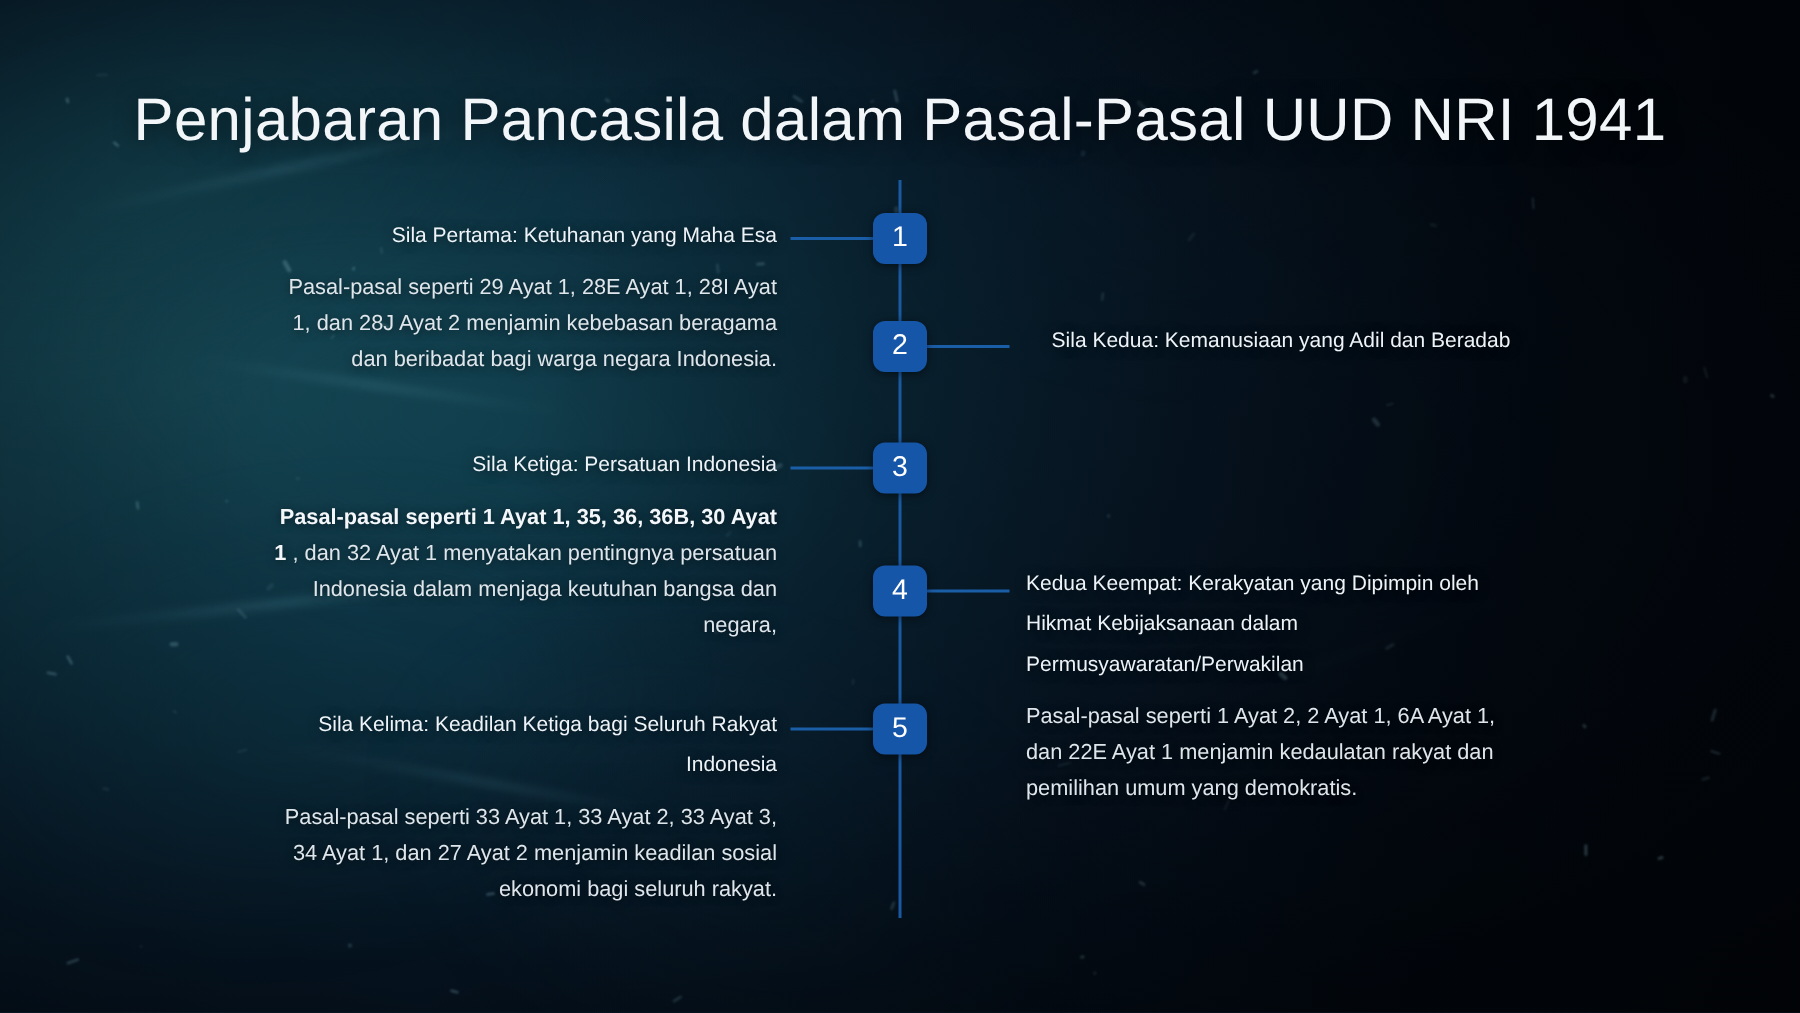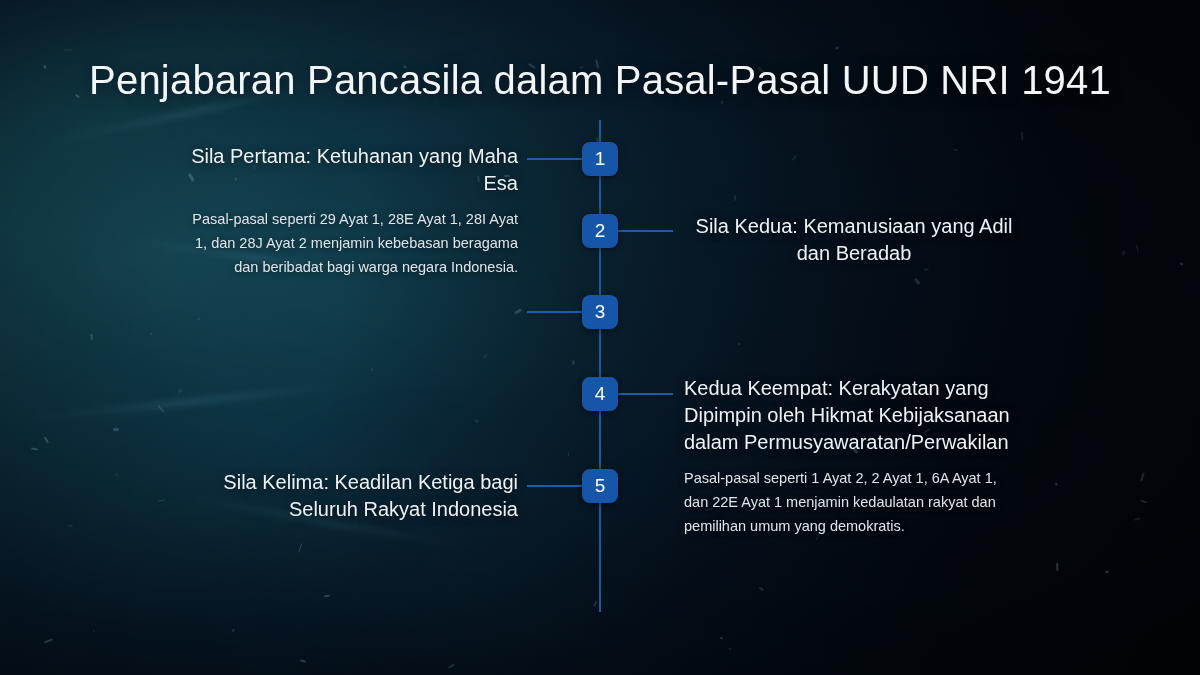--- a/index.html
+++ b/index.html
@@ -56,21 +56,21 @@
     background:#1556a8;border-radius:8px;
     display:flex;align-items:center;justify-content:center;
     color:#ffffff;font-size:19px;font-weight:400;
     box-shadow:0 1px 6px rgba(0,0,0,.5);
   }
   .conn{position:absolute;height:2px;background:#1b5ea8;}
   .block{position:absolute;}
   .block.left{text-align:right;}
   .block.right{text-align:left;}
   .s-title{
-    color:#eef3f7;font-size:20px;font-weight:400;line-height:27px;
+    color:#eef3f7;font-size:14px;font-weight:400;line-height:27px;
     text-shadow:0 1px 8px rgba(0,0,0,.5);
   }
   .s-body{
     color:#dfe6eb;font-size:14.5px;font-weight:400;line-height:24px;
     margin-top:10px;text-shadow:0 1px 6px rgba(0,0,0,.5);
   }
   .s-body b{font-weight:700;color:#f3f7fa;}
 </style>
 </head>
 <body>
@@ -184,23 +184,28 @@
 
   <div class="block left" style="left:160px;top:143px;width:358px;">
     <div class="s-title">Sila Pertama: Ketuhanan yang Maha Esa</div>
     <div class="s-body" style="padding-left:30px;">Pasal-pasal seperti 29 Ayat 1, 28E Ayat 1, 28I Ayat 1, dan 28J Ayat 2 menjamin kebebasan beragama dan beribadat bagi warga negara Indonesia.</div>
   </div>
 
   <div class="block right" style="left:684px;top:213px;width:340px;text-align:center;">
     <div class="s-title">Sila Kedua: Kemanusiaan yang Adil dan Beradab</div>
   </div>
 
+  <div class="block left" style="left:160px;top:296px;width:358px;">
+    <div class="s-title">Sila Ketiga: Persatuan Indonesia</div>
+    <div class="s-body" style="padding-left:20px;"><b>Pasal-pasal seperti 1 Ayat 1,  35, 36, 36B, 30 Ayat 1</b><span> , dan 32 Ayat 1 menyatakan pentingnya persatuan Indonesia dalam menjaga keutuhan bangsa dan negara,</span></div>
+  </div>
 
   <div class="block right" style="left:684px;top:375px;width:330px;">
     <div class="s-title">Kedua Keempat: Kerakyatan yang Dipimpin oleh Hikmat Kebijaksanaan dalam Permusyawaratan/Perwakilan</div>
     <div class="s-body" style="padding-right:12px;">Pasal-pasal seperti 1 Ayat 2, 2 Ayat 1, 6A Ayat 1, dan 22E Ayat 1 menjamin kedaulatan rakyat dan pemilihan umum yang demokratis.</div>
   </div>
 
   <div class="block left" style="left:160px;top:469px;width:358px;">
     <div class="s-title">Sila Kelima: Keadilan Ketiga bagi Seluruh Rakyat Indonesia</div>
+    <div class="s-body" style="padding-left:20px;">Pasal-pasal seperti 33 Ayat 1, 33 Ayat 2, 33 Ayat 3, 34 Ayat 1, dan 27 Ayat 2 menjamin keadilan sosial ekonomi bagi seluruh rakyat.</div>
   </div>
 
 </div>
 
 </body></html>

